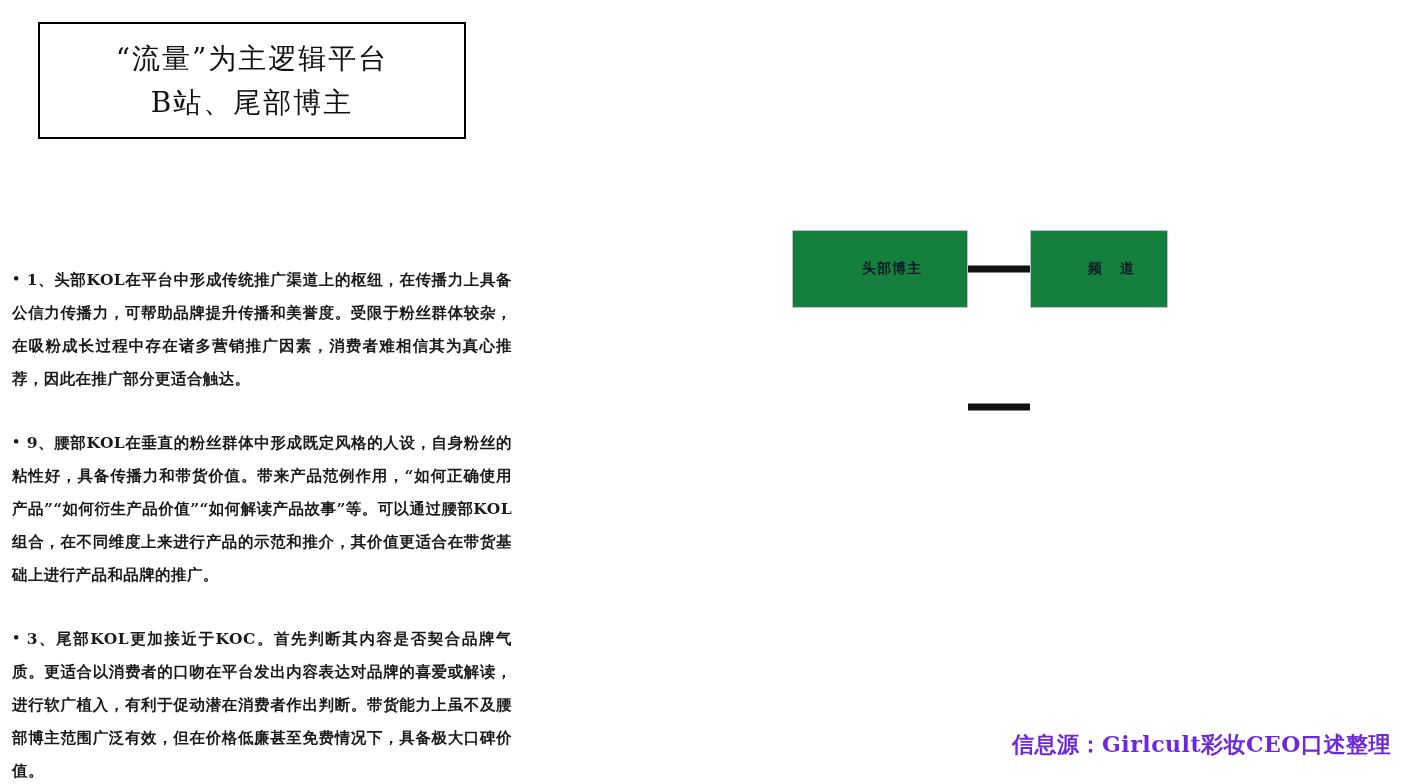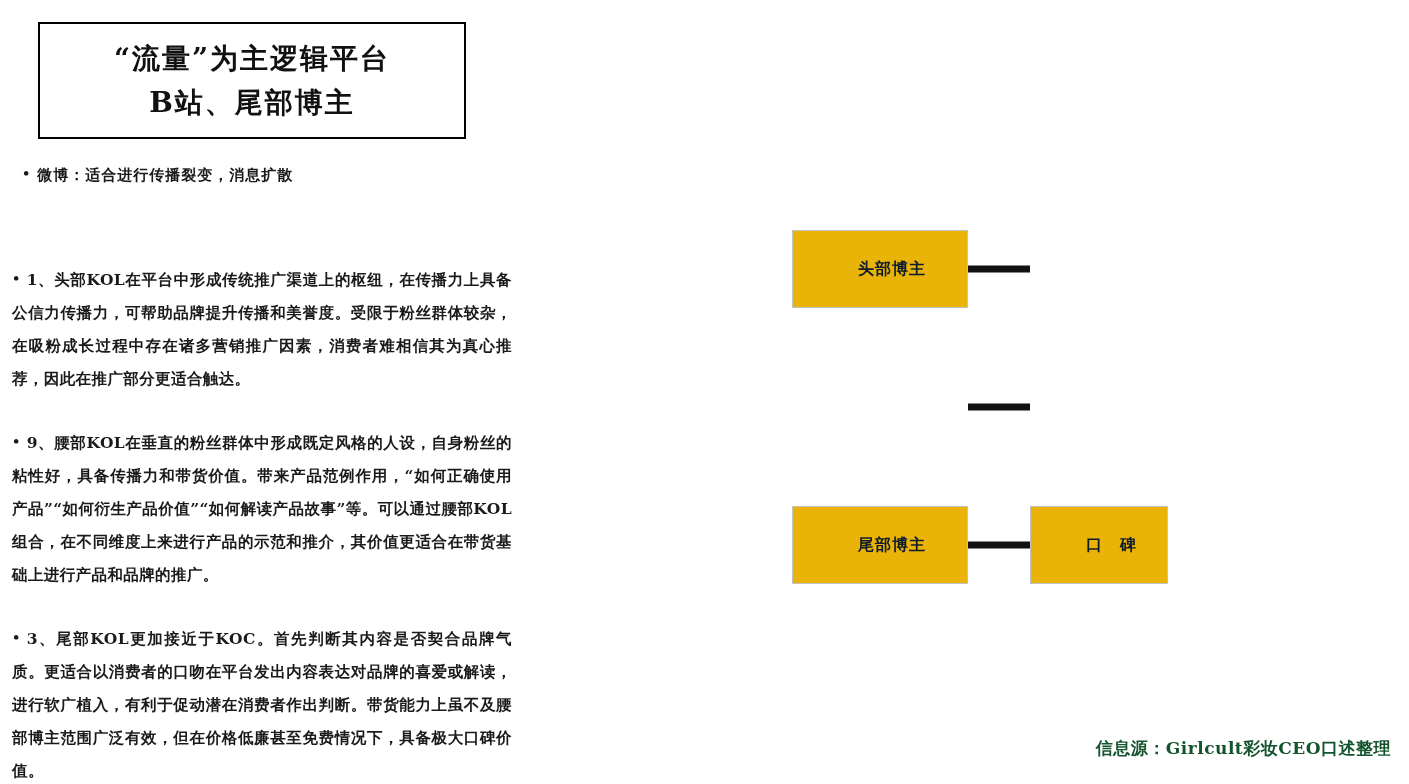--- a/index.html
+++ b/index.html
@@ -26,21 +26,21 @@
     border: 2px solid #000000;
     box-sizing: border-box;
     display: flex;
     flex-direction: column;
     align-items: center;
     justify-content: center;
   }
   .title-line {
     font-family: "DejaVu Serif", "Liberation Serif", serif;
     font-size: 28px;
-    font-weight: 700;
+    font-weight: 400;
     letter-spacing: 2px;
     line-height: 44px;
     color: #111111;
     white-space: nowrap;
   }
 
   
   #bullet-list {
     position: absolute;
     left: 22px;
@@ -94,30 +94,30 @@
   }
   .diagram-row {
     position: relative;
     height: 78px;
     margin-bottom: 60px;
     display: flex;
     align-items: center;
   }
   .diagram-row:last-child { margin-bottom: 0; }
   .node-box {
-    background: #eab308;
+    background: #15803d;
     border: 1px solid #bfc3c7;
     box-sizing: border-box;
     display: flex;
     align-items: center;
     justify-content: center;
     height: 78px;
     color: #0d1b2a;
     font-family: "DejaVu Sans", "Liberation Sans", sans-serif;
-    font-size: 16px;
+    font-size: 14px;
     font-weight: 700;
     padding-left: 24px;
   }
   .node-left {
     width: 176px;
   }
   .node-left .node-label {
     letter-spacing: 1px;
   }
   .node-right {
@@ -136,39 +136,36 @@
     background: #111111;
     top: 50%;
     transform: translateY(-50%);
   }
 
   
   #source-note {
     position: absolute;
     right: 18px;
     bottom: 24px;
-    font-size: 17px;
+    font-size: 22px;
     font-weight: 700;
     letter-spacing: 0.5px;
-    color: #14532d;
+    color: #6d28d9;
     white-space: nowrap;
   }
 </style>
 </head>
 <body>
 
 <div id="title-box">
   <div class="title-line">“流量”为主逻辑平台</div>
   <div class="title-line">B站、尾部博主</div>
 </div>
 
 <div id="bullet-list">
-  <div class="bullet-item">
-    <span class="bullet-dot">•</span><span>微博：适合进行传播裂变，消息扩散</span>
-  </div>
 </div>
 
 <div id="body-paragraphs">
   <div class="para">
     <span class="bullet-dot">•</span><span>1、头部KOL在平台中形成传统推广渠道上的枢纽，在传播力上具备公信力传播力，可帮助品牌提升传播和美誉度。受限于粉丝群体较杂，在吸粉成长过程中存在诸多营销推广因素，消费者难相信其为真心推荐，因此在推广部分更适合触达。</span>
   </div>
   <div class="para">
     <span class="bullet-dot">•</span><span>9、腰部KOL在垂直的粉丝群体中形成既定风格的人设，自身粉丝的粘性好，具备传播力和带货价值。带来产品范例作用，“如何正确使用产品”“如何衍生产品价值”“如何解读产品故事”等。可以通过腰部KOL组合，在不同维度上来进行产品的示范和推介，其价值更适合在带货基础上进行产品和品牌的推广。</span>
   </div>
   <div class="para">
@@ -176,31 +173,25 @@
   </div>
 </div>
 
 <div id="diagram">
 
   <div class="diagram-row">
     <div class="node-box node-left">
       <span class="node-label">头部博主</span>
     </div>
     <div class="connector"></div>
+    <div class="node-box node-right">
+      <span class="node-label">频道</span>
+    </div>
   </div>
 
   <div class="diagram-row">
     <div class="connector"></div>
   </div>
 
-  <div class="diagram-row">
-    <div class="node-box node-left">
-      <span class="node-label">尾部博主</span>
-    </div>
-    <div class="connector"></div>
-    <div class="node-box node-right">
-      <span class="node-label">口碑</span>
-    </div>
-  </div>
 
 </div>
 
 <div id="source-note">信息源：Girlcult彩妆CEO口述整理</div>
 
 </body></html>

